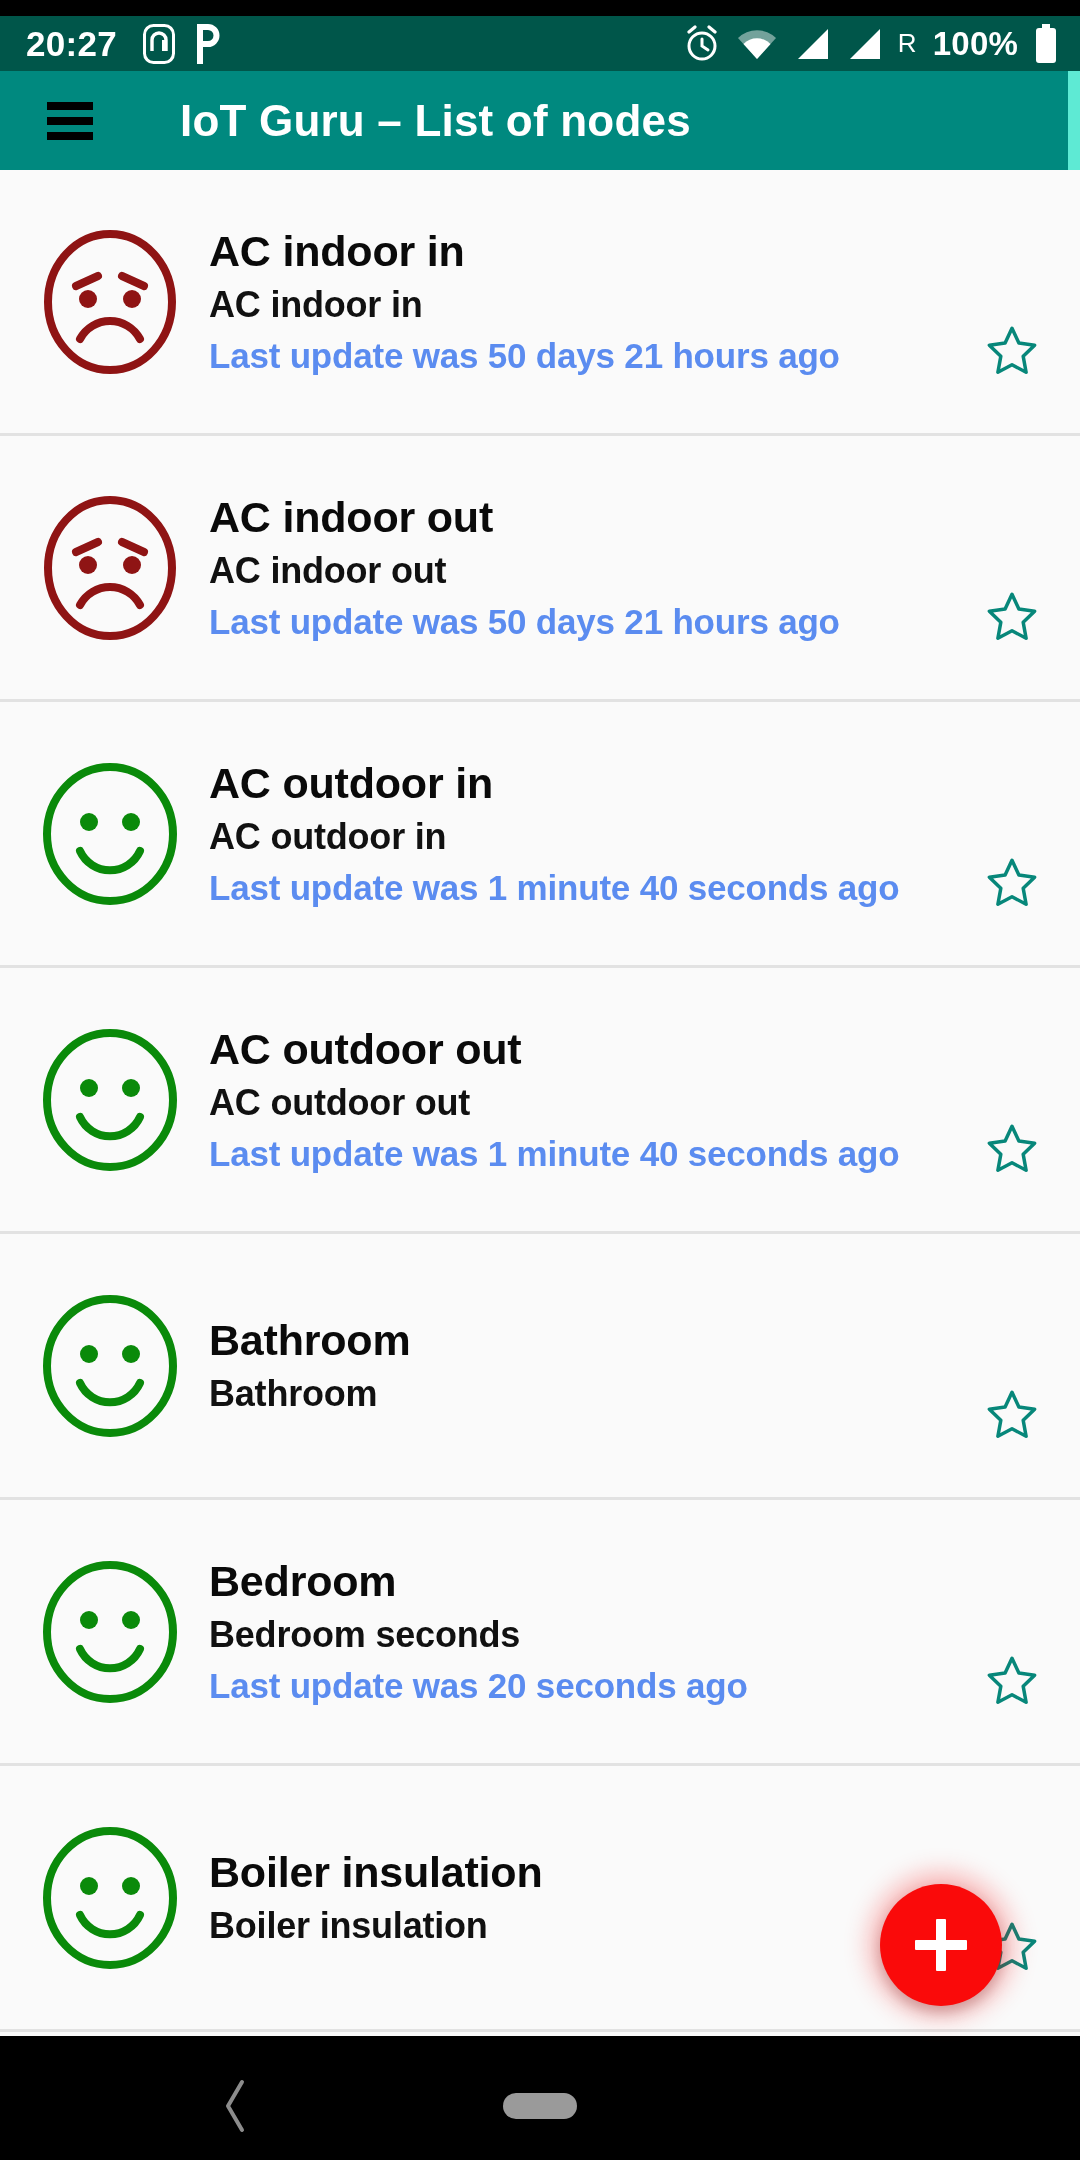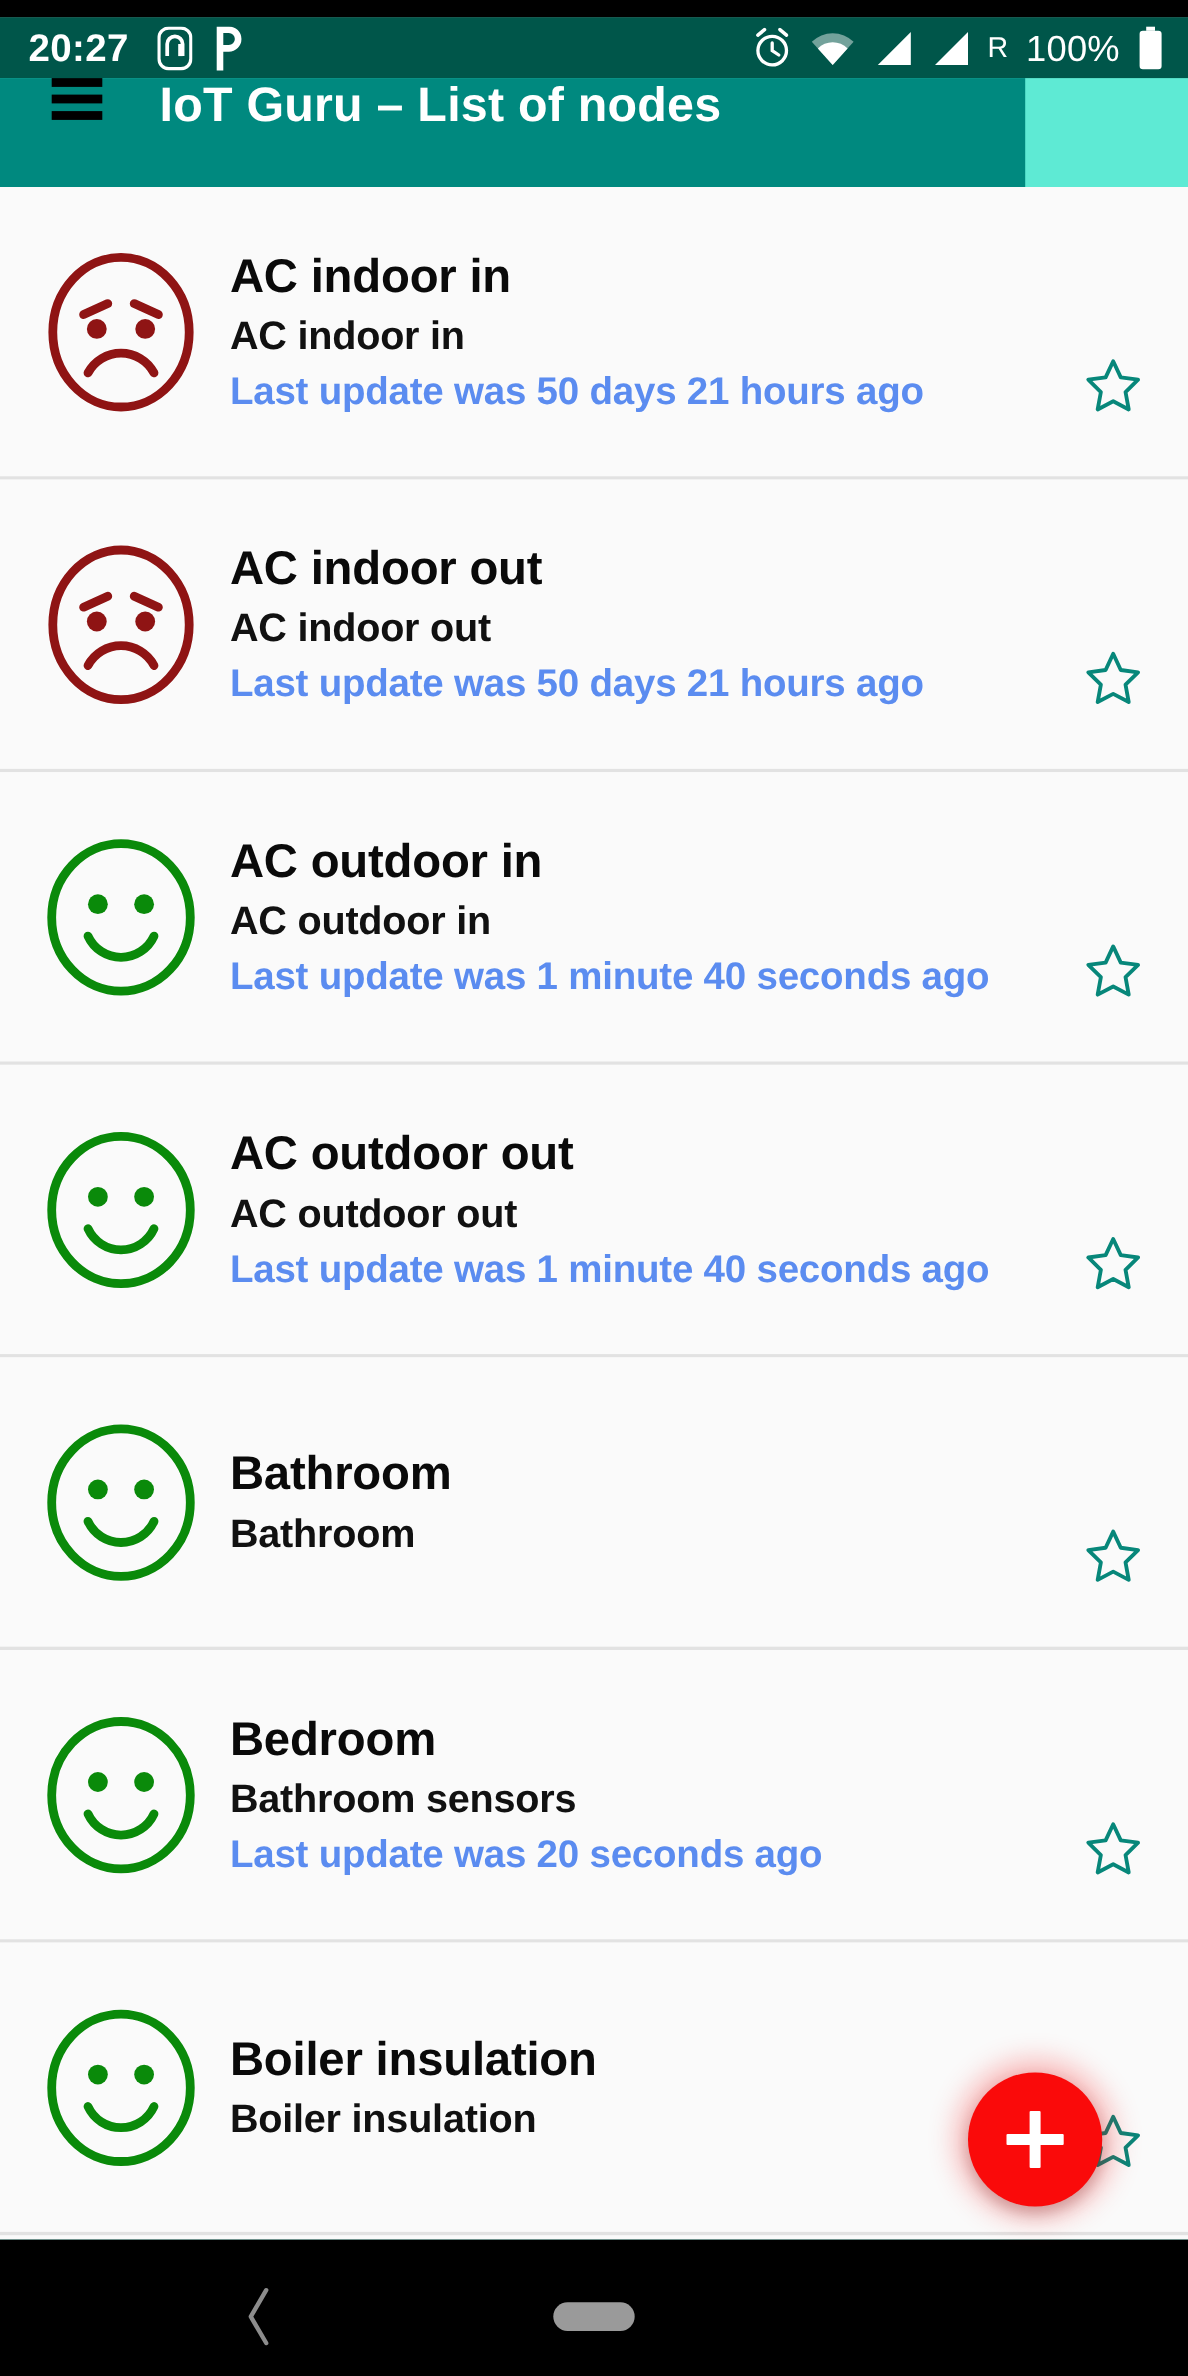--- a/index.html
+++ b/index.html
@@ -15,29 +15,29 @@
   .statusbar {
     position:absolute; top:0; left:0; width:1080px; height:55px;
     background:#00564a; color:#ffffff;
     display:flex; align-items:center;
     padding:0 22px 0 26px;
   }
   .sb-clock { font-size:35px; font-weight:700; letter-spacing:0.3px; line-height:1; }
   .sb-left-icons { display:flex; align-items:center; gap:20px; margin-left:26px; }
   .sb-spacer { flex:1 1 auto; }
   .sb-right { display:flex; align-items:center; gap:16px; }
-  .sb-batt-text { font-size:33px; font-weight:400; letter-spacing:0.2px; }
+  .sb-batt-text { font-size:33px; font-weight:700; letter-spacing:0.2px; }
   .sb-roam { font-size:26px; font-weight:500; letter-spacing:0.2px; }
   .ico { display:block; }
 
   
   .appbar {
-    position:absolute; top:55px; left:0; width:932px; height:99px;
+    position:absolute; top:55px; left:0; width:1068px; height:99px;
     background:#00897f;
-    display:flex; align-items:flex-start;
+    display:flex; align-items:center;gap:35px;
   }
   .hamburger {
     width:46px; height:38px; margin-left:47px;
     display:flex; flex-direction:column; justify-content:space-between;
     cursor:pointer;
   }
   .hamburger span { display:block; width:46px; height:8px; background:#000000; }
   .appbar-title {
     margin-left:52px; color:#ffffff;
     font-size:44px; font-weight:700; letter-spacing:0.2px;
@@ -292,21 +292,21 @@
         <div class="row-icon">
           <svg width="148" height="148" viewBox="0 0 148 148">
             <ellipse cx="74" cy="74" rx="63" ry="67" fill="none" stroke="#0a8a0a" stroke-width="8"></ellipse>
             <circle cx="53" cy="62" r="9" fill="#0a8a0a"></circle>
             <circle cx="95" cy="62" r="9" fill="#0a8a0a"></circle>
             <path d="M44 91 A33 33 0 0 0 104 91" fill="none" stroke="#0a8a0a" stroke-width="8" stroke-linecap="round"></path>
           </svg>
         </div>
         <div class="row-text">
           <div class="row-title">Bedroom</div>
-          <div class="row-sub">Bathroom sensors</div>
+          <div class="row-sub">Bedroom seconds</div>
           <div class="row-update">Last update was 20 seconds ago</div>
         </div>
         <div class="row-star">
           <svg width="56" height="56" viewBox="0 0 24 24">
             <path d="M12 2.3 L14.95 8.6 L21.7 9.5 L16.8 14.3 L18.05 21.1 L12 17.9 L5.95 21.1 L7.2 14.3 L2.3 9.5 L9.05 8.6 Z" fill="none" stroke="#07877a" stroke-width="1.5" stroke-linejoin="round"></path>
           </svg>
         </div>
       </div>
       <div class="row">
         <div class="row-icon">

